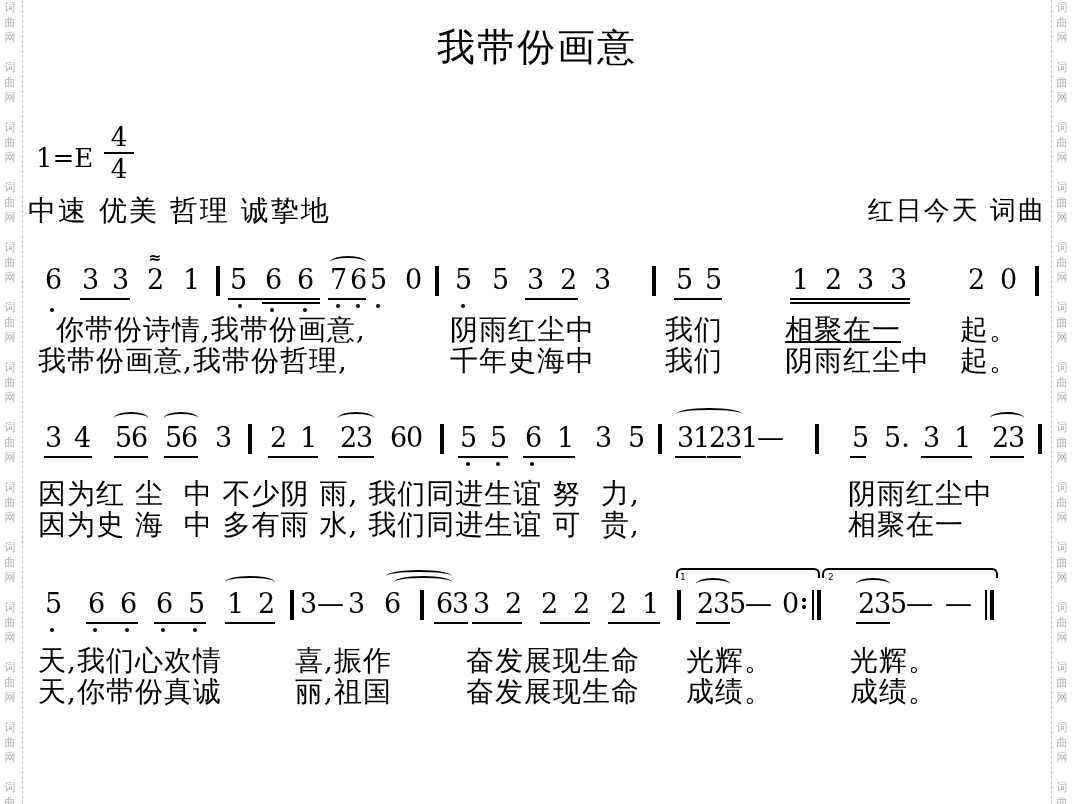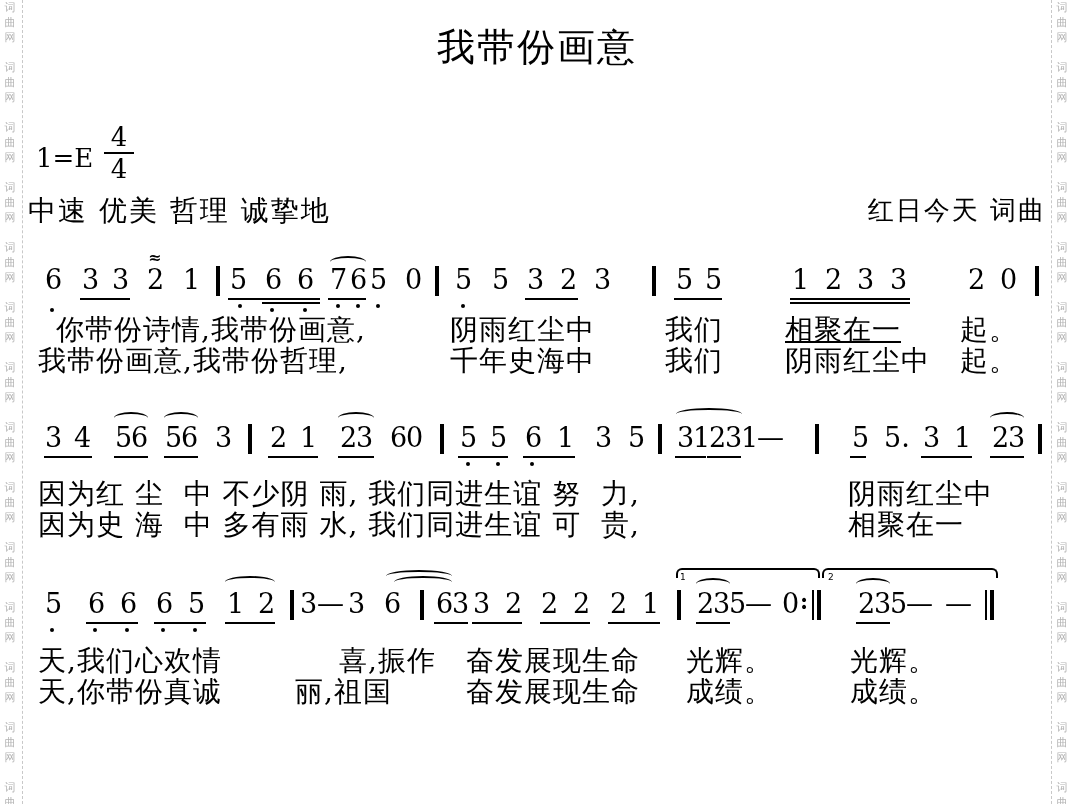--- a/index.html
+++ b/index.html
@@ -246,21 +246,21 @@
       <div class="n" style="left: 745px;">—</div>
       <div class="n" style="left: 782px;">0</div>
       <div class="n" style="left: 858px;">2</div>
       <div class="n" style="left: 874px;">3</div>
       <div class="n" style="left: 890px;">5</div>
       <div class="n" style="left: 906px;">—</div>
       <div class="n" style="left: 945px;">—</div>
     </div>
     <div class="lyr" style="left: 38px; top: 645px;">天,我们心欢情</div>
     <div class="lyr" style="left: 38px; top: 676px;">天,你带份真诚</div>
-    <div class="lyr" style="left: 295px; top: 645px; margin-left: 44px;">喜,振作</div>
+    <div class="lyr" style="left: 295px; top: 645px;">喜,振作</div>
     <div class="lyr" style="left: 295px; top: 676px;">丽,祖国</div>
     <div class="lyr" style="left: 466px; top: 645px;">奋发展现生命</div>
     <div class="lyr" style="left: 466px; top: 676px;">奋发展现生命</div>
     <div class="lyr" style="left: 686px; top: 645px;">光辉。</div>
     <div class="lyr" style="left: 686px; top: 676px;">成绩。</div>
     <div class="lyr" style="left: 850px; top: 645px;">光辉。</div>
     <div class="lyr" style="left: 850px; top: 676px;">成绩。</div>
     <div class="ul" style="left: 80px; width: 50px; top: 298px;"></div>
     <div class="ul" style="left: 228px; width: 92px; top: 298px;"></div>
     <div class="ul" style="left: 262px; width: 58px; top: 302px;"></div>

